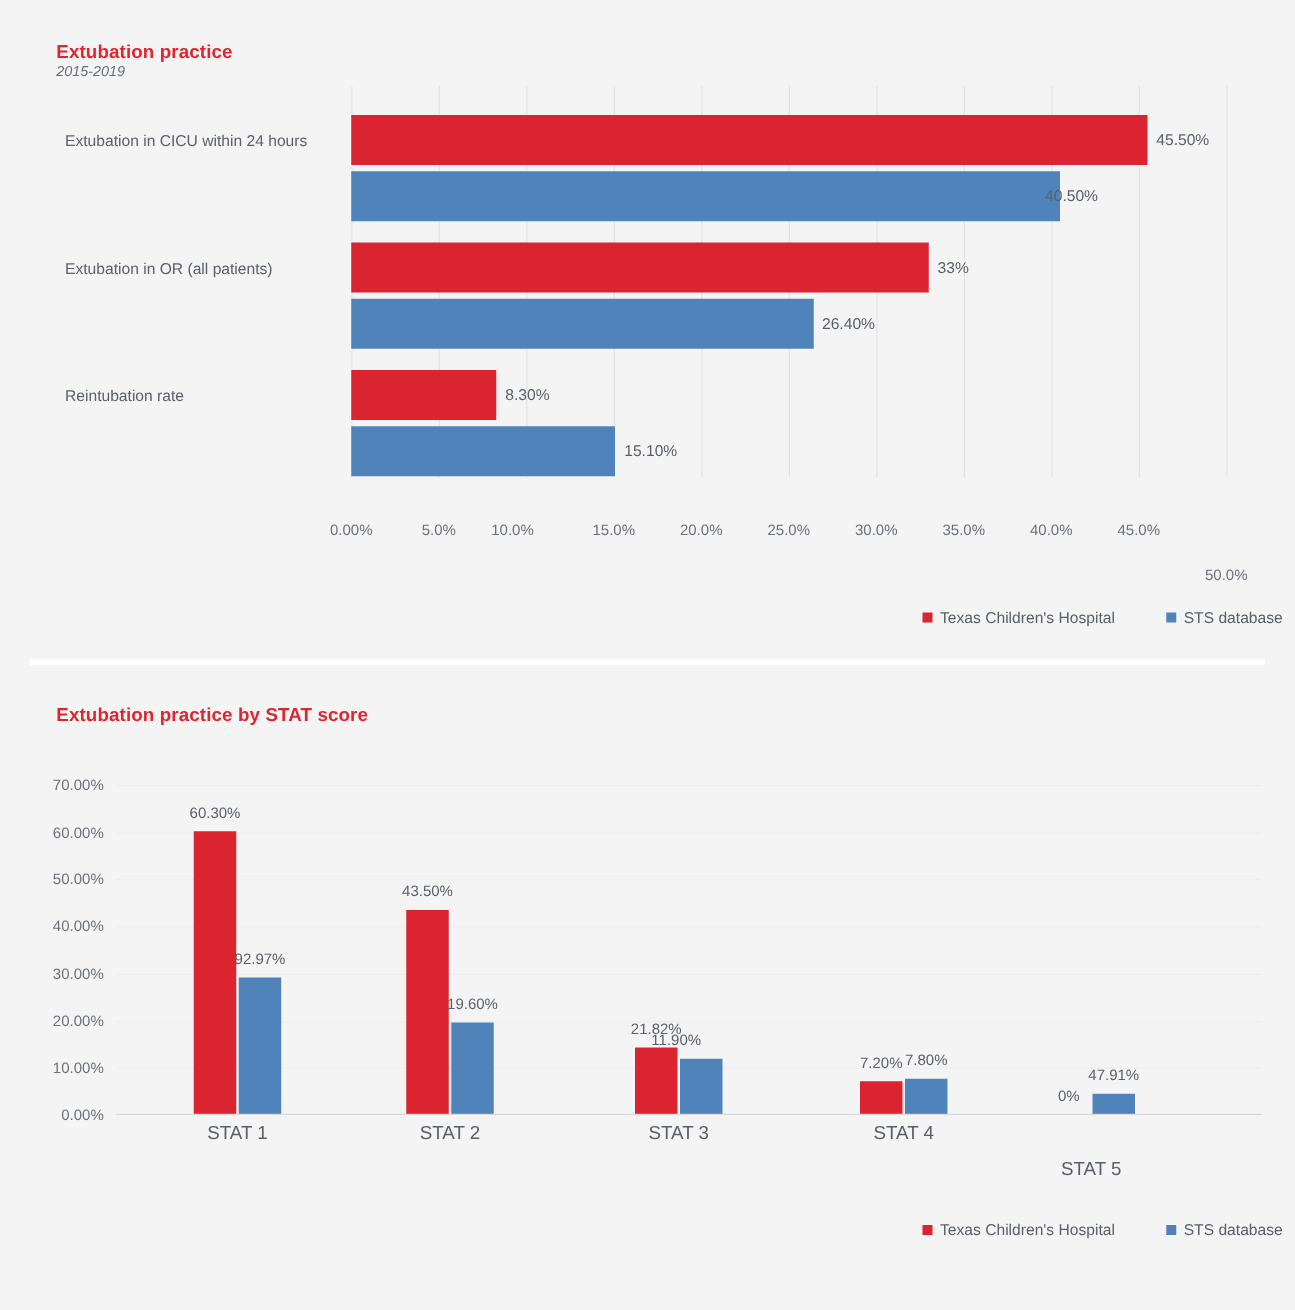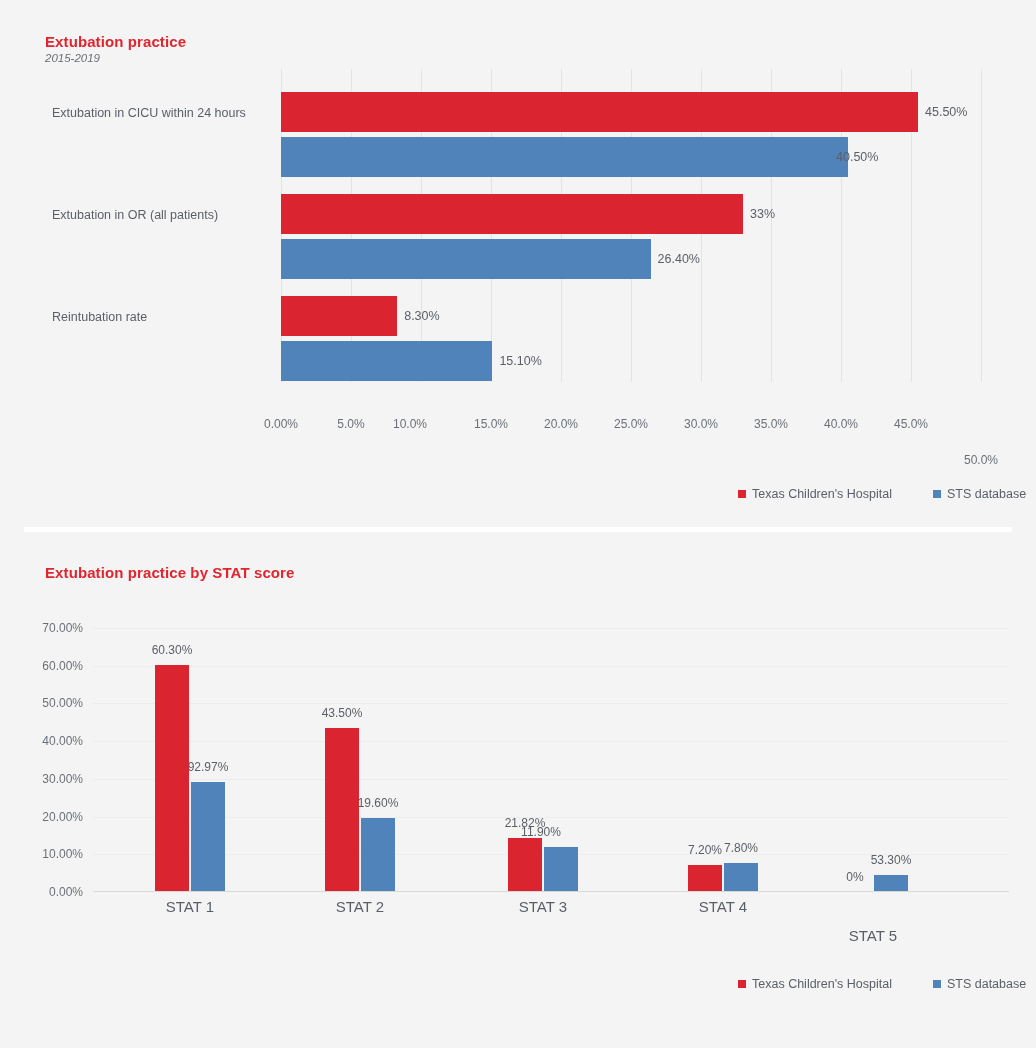--- a/index.html
+++ b/index.html
@@ -314,21 +314,21 @@
       <div class="vbar red" style="left: 415px; height: 54.3086px;"></div>
       <div class="vbar-value" style="left: 432px; top: 187.691px;">21.82%</div>
       <div class="vbar blue" style="left: 451px; height: 44.88px;"></div>
       <div class="vbar-value" style="left: 448px; top: 197.12px;">11.90%</div>
       <div class="vbar red" style="left: 595px; height: 27.1543px;"></div>
       <div class="vbar-value" style="left: 612px; top: 214.846px;">7.20%</div>
       <div class="vbar blue" style="left: 631px; height: 29.4171px;"></div>
       <div class="vbar-value" style="left: 648px; top: 212.583px;">7.80%</div>
       <div class="vbar-value" style="left: 762px; top: 242px;">0%</div>
       <div class="vbar blue" style="left: 781px; height: 16.9714px;"></div>
-      <div class="vbar-value" style="left: 798px; top: 225.029px;">53.30%</div>
+      <div class="vbar-value" style="left: 798px; top: 225.029px;">47.91%</div>
     </div>
 </div>
 <div id="vbar-baseline"></div>
 <div id="vbar-xcats">
     <div class="xcat" style="left: 190px;">STAT 1</div>
     <div class="xcat" style="left: 360px;">STAT 2</div>
     <div class="xcat" style="left: 543px;">STAT 3</div>
     <div class="xcat" style="left: 723px;">STAT 4</div>
     <div class="xcat" style="left: 873px; margin-top: 29px;">STAT 5</div>
   </div>

